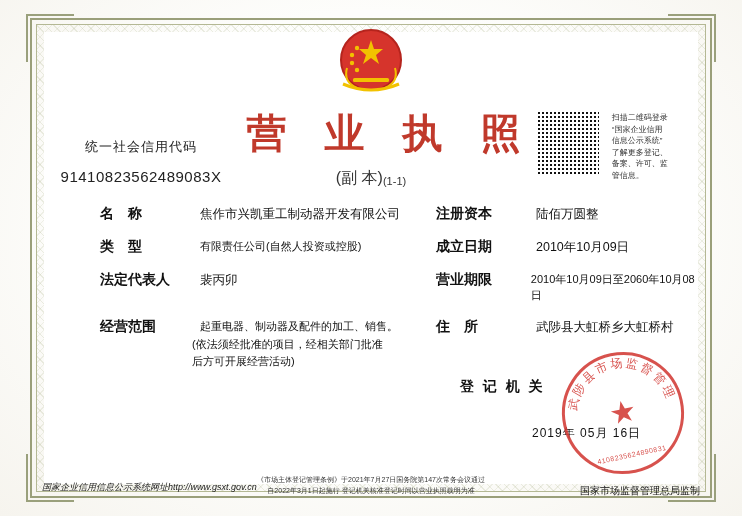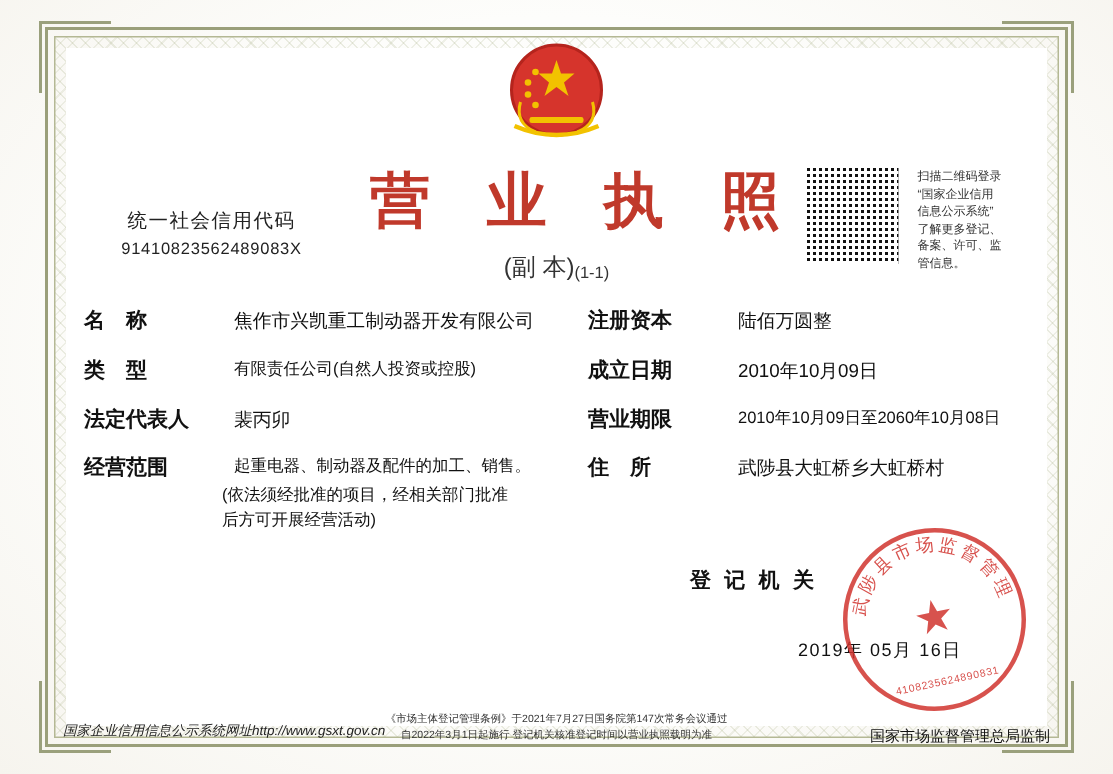--- a/index.html
+++ b/index.html
@@ -68,27 +68,27 @@
       background-image:
         repeating-linear-gradient(0deg,#fff 0 2px,transparent 2px 4px),
         repeating-linear-gradient(90deg,#fff 0 2px,transparent 2px 4px);
       background-blend-mode:screen;
   }
   .qr-text{font-size:8px;line-height:1.45;color:#333;width:86px;}
 
   
   .code-block{position:absolute;left:46px;top:138px;width:190px;text-align:center;}
   .code-label{font-size:13px;color:#222;letter-spacing:1px;}
-  .code-value{font-size:11px;color:#222;margin-top:4px;letter-spacing:.5px;}
+  .code-value{font-size:15px;color:#222;margin-top:12px;letter-spacing:.5px;}
 
   
   .fields{position:absolute;left:56px;top:205px;right:46px;}
   .row{display:flex;margin-bottom:14px;}
   .col{display:flex;}
-  .col-left{width:336px;}
+  .col-left{width:336px;margin-left:44px;}
   .col-right{flex:1;}
   .lbl{
     font-size:14px;color:#111;font-weight:bold;width:92px;
     display:flex;justify-content:space-between;
     font-family:"DejaVu Sans","Liberation Sans",sans-serif;
   }
   .val{font-size:12.5px;color:#111;margin-left:8px;line-height:1.5;}
   .val.small{font-size:11px;}
   .scope-extra{font-size:11px;color:#111;line-height:1.55;margin-top:2px;}
 

